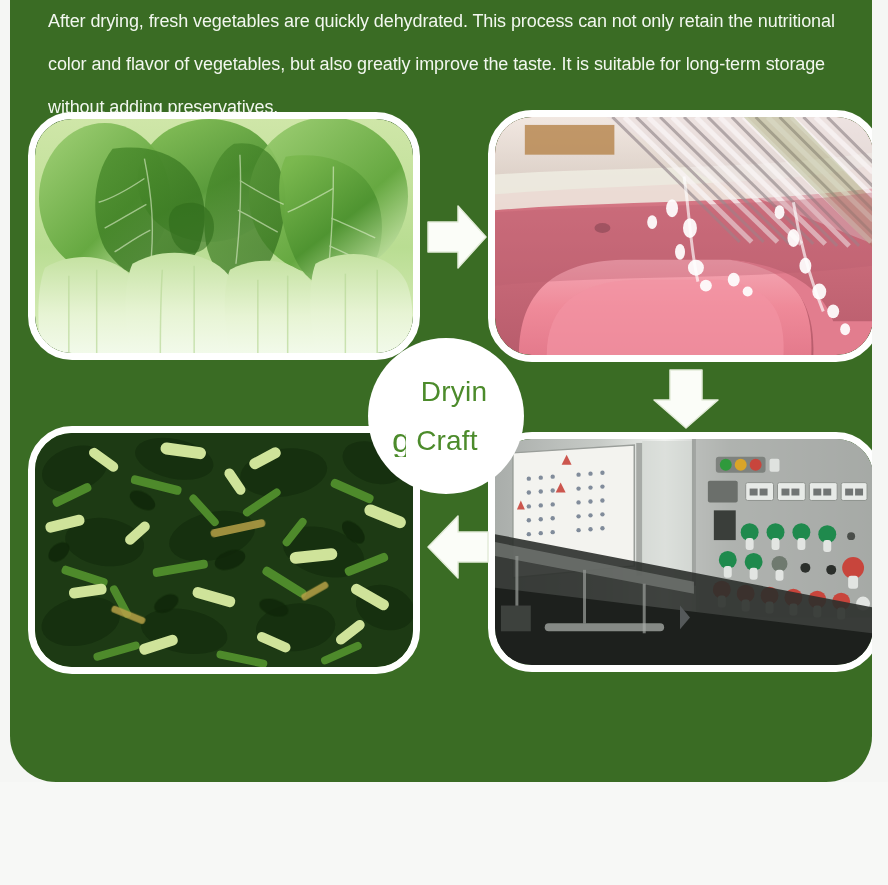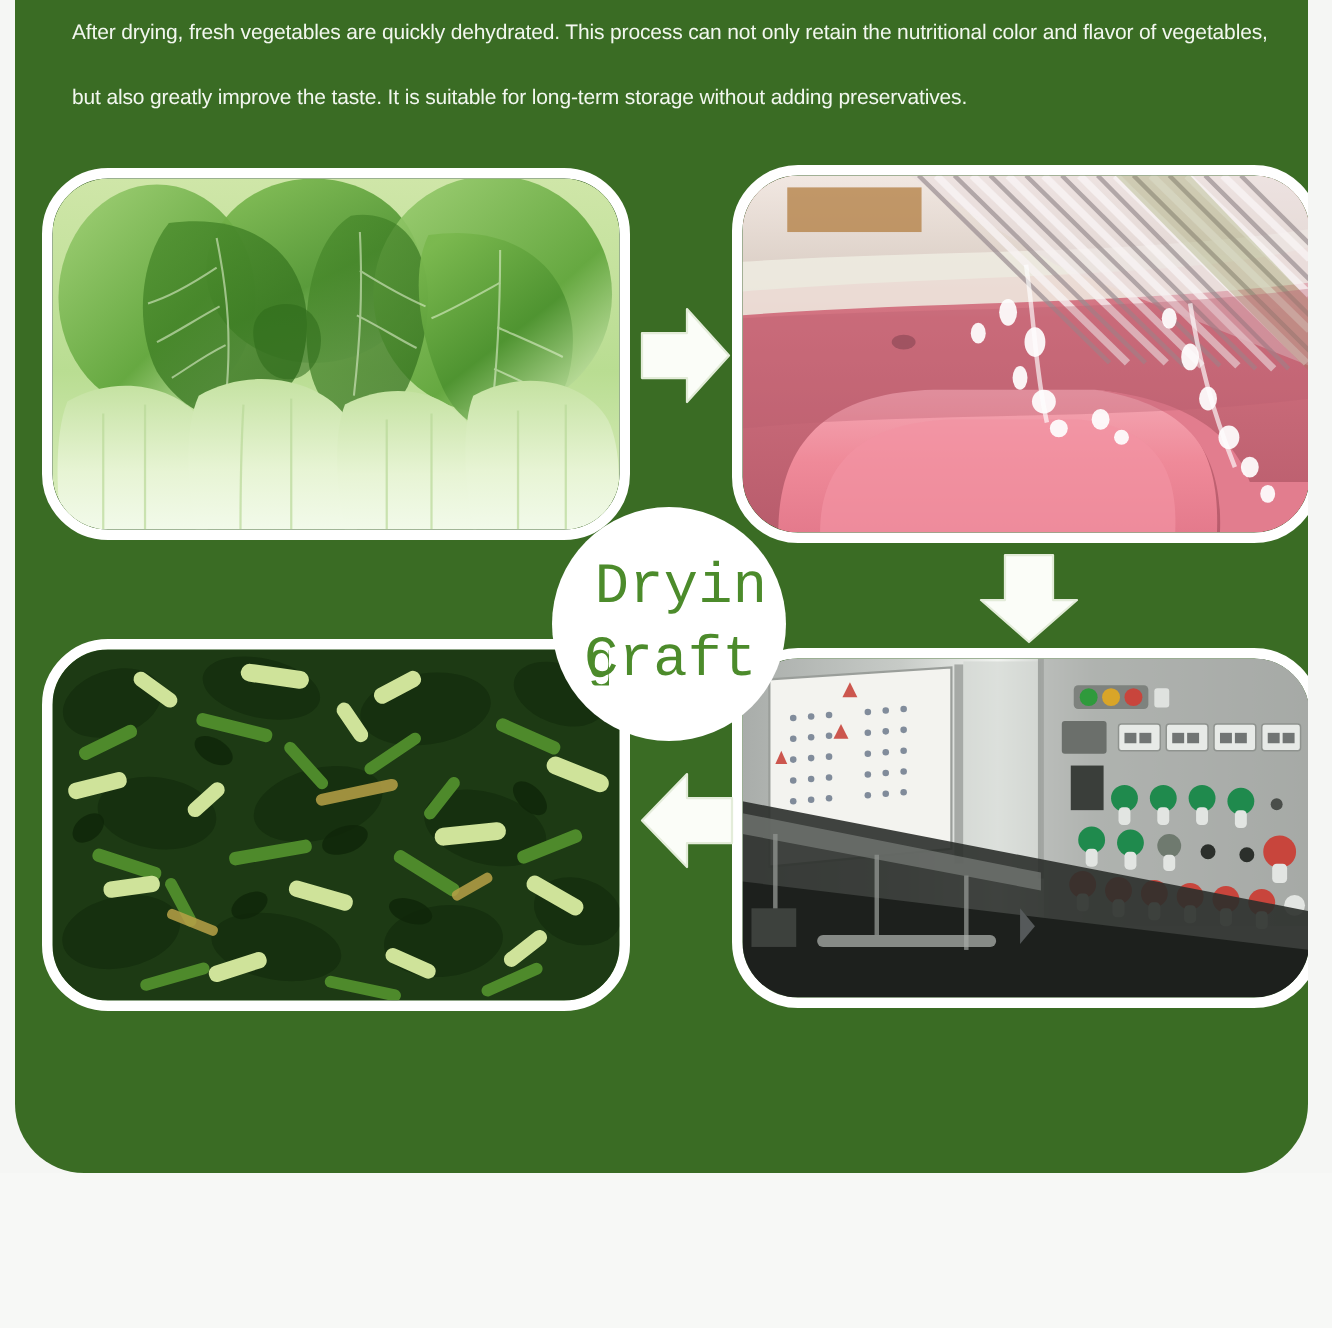--- a/index.html
+++ b/index.html
@@ -36,21 +36,21 @@
     overflow: hidden;
   }
 
   
   #intro-text {
     position: absolute;
     left: 38px;
     top: 58px;
     width: 800px;
     color: #f2f7ef;
-    font-size: 14px;
+    font-size: 18px;
     line-height: 43px;
     letter-spacing: -0.1px;
     white-space: pre-wrap;
   }
 
   
   .photo {
     position: absolute;
     border: 7px solid #ffffff;
     border-radius: 44px;
@@ -85,25 +85,24 @@
     border-radius: 50%;
     background: #ffffff;
     display: flex;
     flex-direction: column;
     align-items: center;
     justify-content: center;
     overflow: hidden;
   }
   #center-badge .line {
     color: #4c8b2b;
-    font-size: 38px;
+    font-size: 28px;
     line-height: 49px;
     white-space: nowrap;
     letter-spacing: .2px;
-    font-family: Liberation Mono, monospace;
   }
   #badge-line1 { margin-left: 16px; }
   #badge-line2 { margin-left: 2px; }
   #badge-clip {
     position: absolute;
     left: 24px;
     top: 85px;
     width: 14px;
     height: 34px;
     overflow: hidden;

